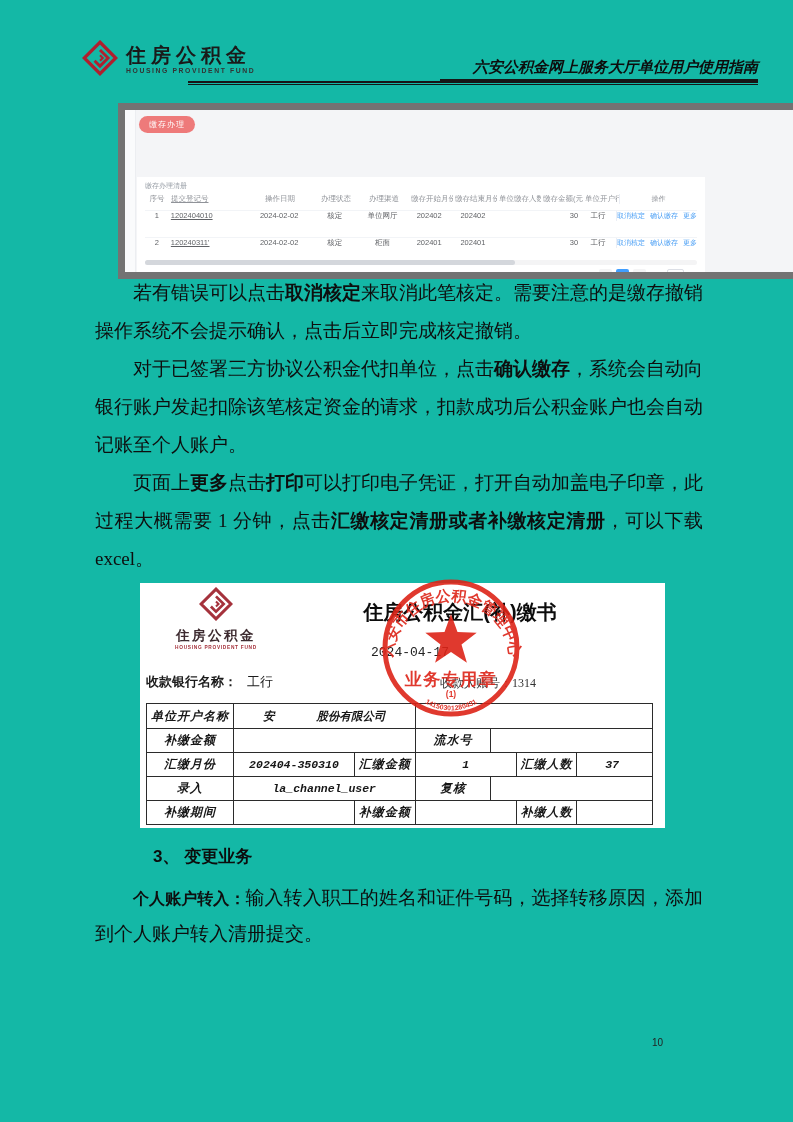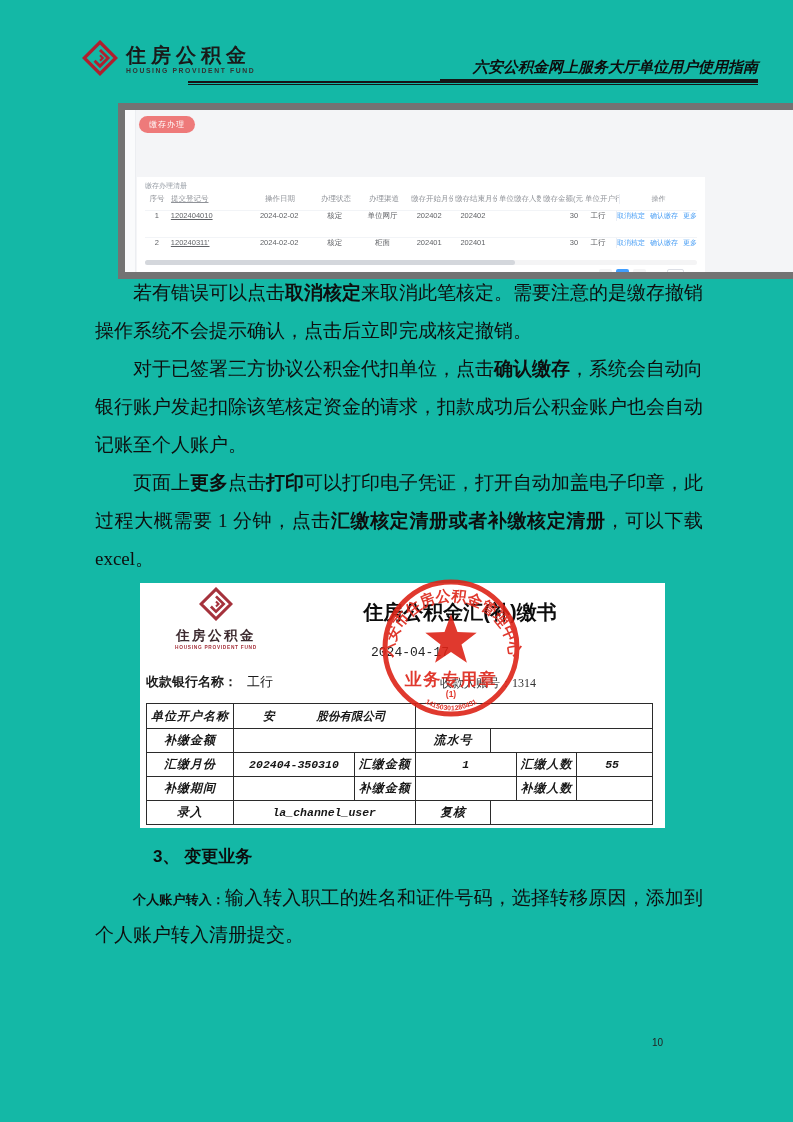--- a/index.html
+++ b/index.html
@@ -83,21 +83,21 @@
   .w17{width:17%;} .w36{width:36%;} .w15{width:15%;} .w32{width:32%;}
   .w24{width:24%;} .w12{width:12%;} .w20{width:20%;} .w14{width:14%;}
   .gapspace { display:inline-block; width:42px; }
   .seal { position:absolute; left:238px; top:-8px; opacity:.9; pointer-events:none; }
 
   
   .sect { position:absolute; left:95px; top:845px; width:608px; }
   .sect .h1 { font-family:"Liberation Sans","DejaVu Sans",sans-serif; font-weight:bold; font-size:17px; padding-left:58px; color:#0c0c0c; }
   .sect .h2 { font-family:"Liberation Sans","DejaVu Sans",sans-serif; font-weight:bold; font-size:16px; padding-left:58px; margin-top:15px; color:#0c0c0c; }
   .sect .para { margin-top:12px; font-size:19px; line-height:35px; text-align:justify; text-indent:2em; color:#0e0e0e; }
-  .sect .para b { font-family:Liberation Sans, sans-serif; font-size:13px; }
+  .sect .para b { font-family:Liberation Sans, sans-serif; font-size:16px; }
 
   .pageno { position:absolute; left:652px; top:1037px; font-family:"Liberation Sans","DejaVu Sans",sans-serif; font-size:10px; color:#222; }
 </style>
 </head>
 <body>
 
 <div class="page">
 
   <div class="hdr-logo">
     <svg width="36" height="36" viewBox="0 0 40 40">
@@ -223,35 +223,35 @@
         <span class="rcell w36"></span>
         <span class="rcell lbl w15">流水号</span>
         <span class="rcell w32"></span>
       </div>
       <div class="rrow">
         <span class="rcell lbl w17">汇缴月份</span>
         <span class="rcell mono w24">202404-350310</span>
         <span class="rcell lbl w12">汇缴金额</span>
         <span class="rcell mono w20">1</span>
         <span class="rcell lbl w12">汇缴人数</span>
-        <span class="rcell mono w14">55</span>
+        <span class="rcell mono w14">37</span>
+      </div>
+      <div class="rrow">
+        <span class="rcell lbl w17">录入</span>
+        <span class="rcell mono w36">la_channel_user</span>
+        <span class="rcell lbl w15">复核</span>
+        <span class="rcell w32"></span>
       </div>
       <div class="rrow">
         <span class="rcell lbl w17">补缴期间</span>
         <span class="rcell w24"></span>
         <span class="rcell lbl w12">补缴金额</span>
         <span class="rcell w20"></span>
         <span class="rcell lbl w12">补缴人数</span>
         <span class="rcell w14"></span>
-      </div>
-      <div class="rrow">
-        <span class="rcell lbl w17">录入</span>
-        <span class="rcell mono w36">la_channel_user</span>
-        <span class="rcell lbl w15">复核</span>
-        <span class="rcell w32"></span>
       </div>
     </div>
 
     <svg class="seal" width="146" height="146" viewBox="0 0 146 146">
       <defs>
         <path id="sealTop" d="M 16,100 A 59,59 0 1 1 130,100" fill="none"></path>
         <path id="sealBottom" d="M 32,114 A 50,50 0 0 0 114,114" fill="none"></path>
       </defs>
       <circle cx="73" cy="73" r="66" fill="none" stroke="#dd2418" stroke-width="5"></circle>
       <polygon points="73,39 79.5,57.1 98.7,57.7 83.5,69.4 88.9,87.8 73,77 57.1,87.8 62.5,69.4 47.3,57.7 66.5,57.1" fill="#dd2418"></polygon>

